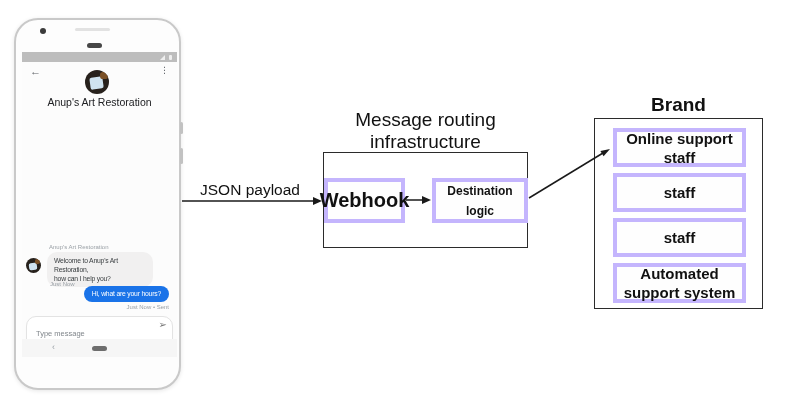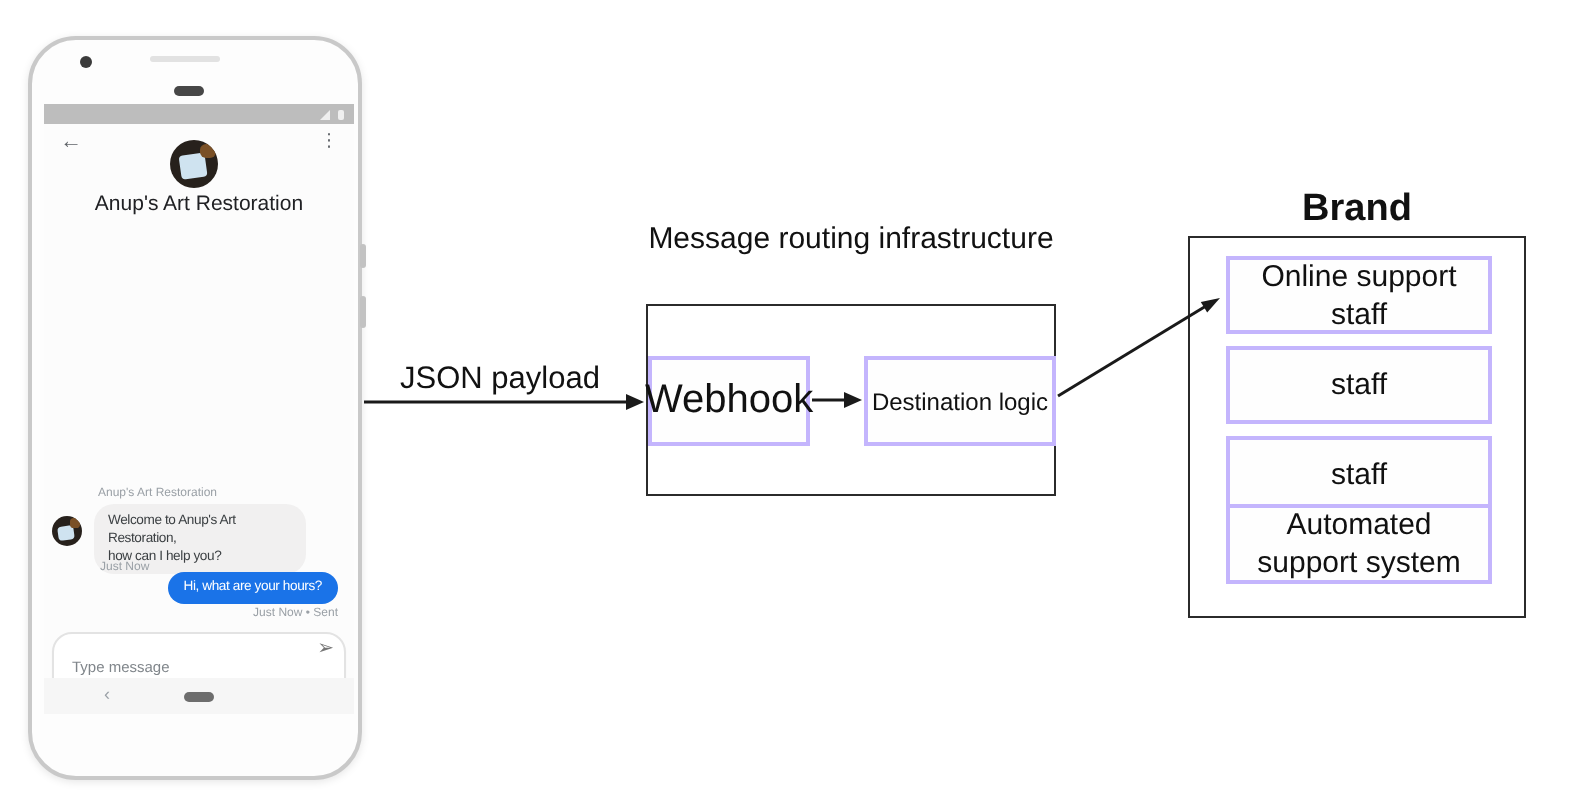--- a/index.html
+++ b/index.html
@@ -58,35 +58,35 @@
   .send-btn { position:absolute; right:10px; top:266px; font-size:10px; color:#757575;
     background:none; border:none; cursor:pointer; line-height:14px; }
   .navbar { position:absolute; left:0; top:287px; width:155px; height:18px; background:#f6f6f6; }
   .nav-back { position:absolute; left:30px; top:3px; font-size:9px; color:#9aa0a6; }
   .nav-home { position:absolute; left:70px; top:7px; width:15px; height:5px;
     border-radius:3px; background:#6d6d6d; }
 
   
   .dg-label { position:absolute; color:#111; text-align:center; }
   .payload-label { left:190px; top:181px; width:120px; font-size:15.5px; }
-  .routing-title { left:323px; top:109px; width:205px; font-size:15px; line-height:22px; }
+  .routing-title { left:323px; top:109px; width:205px; font-size:19px; line-height:22px; }
   .brand-title { left:594px; top:94px; width:169px; font-size:19px;font-weight:bold; }
 
   .outer-box { position:absolute; border:1.5px solid #2b2b2b; background:transparent; }
   .routing-box { left:323px; top:152px; width:205px; height:96px; }
   .brand-box { left:594px; top:118px; width:169px; height:191px; }
 
-  .inner-box { position:absolute; border:2px solid #c4b5fd; background:#fefefe;
+  .inner-box { position:absolute; border:4px solid #c4b5fd; background:#fefefe;
     display:flex; align-items:center; justify-content:center; text-align:center;
-    color:#111; }
+    color:#111;font-weight:bold; }
   .webhook-box { left:324px; top:178px; width:81px; height:45px; font-size:20px; }
   .dest-box { left:432px; top:178px; width:96px; height:45px; font-size:12px; line-height:20px; }
   .brand-cell { left:613px; width:133px; height:39px; font-size:15px; line-height:19px; }
   .brand-cell span { display:block; }
-  .bc-0 { top:128px; } .bc-1 { top:173px; } .bc-2 { top:218px; } .bc-3 { top:252px; height:40px; }
+  .bc-0 { top:128px; } .bc-1 { top:173px; } .bc-2 { top:218px; } .bc-3 { top:263px; height:40px; }
 
   .overlay { position:absolute; left:0; top:0; width:785px; height:401px; pointer-events:none; }
 </style>
 </head>
 <body>
 
 <div class="scene">
 
   <div class="phone-frame">
     <div class="side-btn" style="right:-4px; top:102px; height:12px;"></div>

